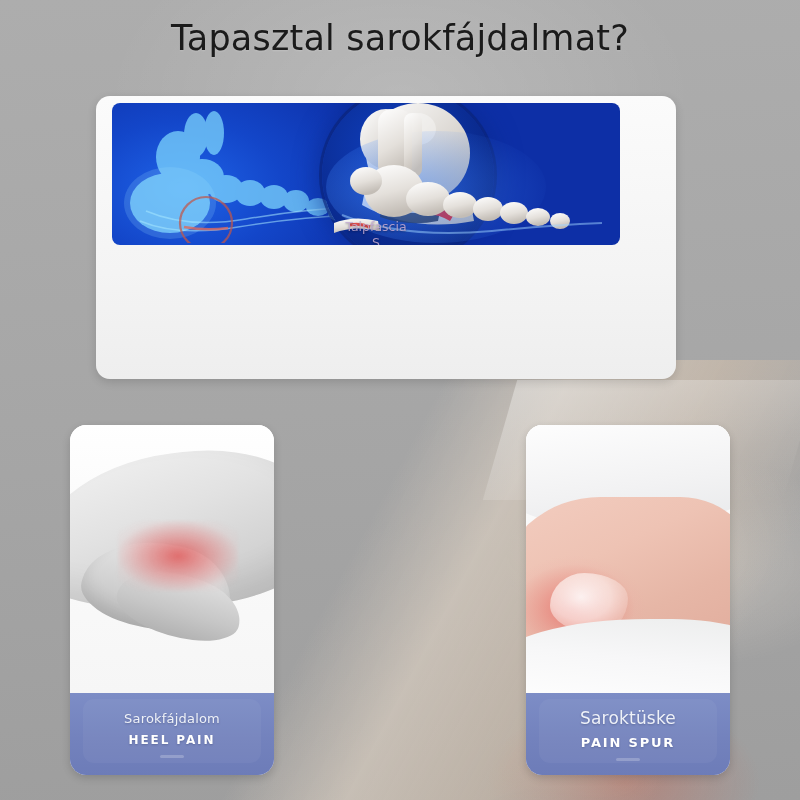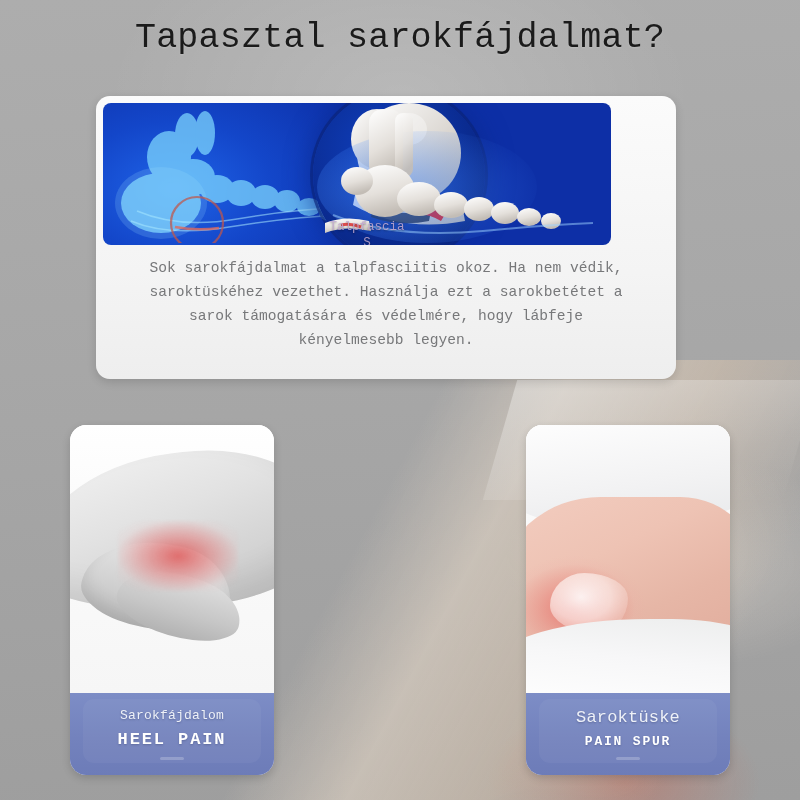--- a/index.html
+++ b/index.html
@@ -9,21 +9,20 @@
     font-family: "DejaVu Sans", "Liberation Sans", sans-serif;
   }
 
   #page {
     position: relative;
     width: 800px; height: 800px;
     background:
       radial-gradient(ellipse 420px 260px at 50% 12%, rgba(255,255,255,0.16), rgba(255,255,255,0) 70%),
       linear-gradient(178deg, #adadad 0%, #a7a7a7 45%, #9e9e9e 100%);
     overflow: hidden;
-    font-family: Liberation Mono, monospace;
   }
 
   
   .bg-bleed {
     position: absolute;
     left: 0; right: 0; top: 360px; bottom: 0;
     pointer-events: none;
     background:
       linear-gradient(118deg, rgba(255,255,255,0) 44%, rgba(243,226,206,0.50) 56%, rgba(232,205,176,0.42) 70%, rgba(255,255,255,0) 86%),
       radial-gradient(ellipse 190px 120px at 78% 96%, rgba(206,96,74,0.42), rgba(206,96,74,0) 72%),
@@ -57,21 +56,21 @@
     left: 96px; top: 96px;
     width: 580px; height: 283px;
     background: linear-gradient(180deg, #fbfbfb 0%, #f4f4f4 62%, #eeeeee 100%);
     border-radius: 14px;
     box-shadow: 0 3px 10px rgba(0,0,0,0.14);
     overflow: hidden;
   }
 
   .hero-img {
     position: absolute;
-    left: 7px; top: 7px;
+    left: 16px; top: 7px;
     width: 508px; height: 142px;
     border-radius: 8px;
     overflow: hidden;
     background:
       radial-gradient(ellipse 220px 150px at 14% 60%, #1f63e8 0%, #1346c9 45%, #0d2fa6 100%),
       linear-gradient(100deg, #0b2ea8 0%, #1442c4 26%, #123cb2 52%, #1a2a82 78%, #1b2470 100%);
   }
   
   .xray-foot {
     position: absolute; left: 6px; top: 8px; width: 250px; height: 132px;
@@ -155,21 +154,21 @@
   .band-hu {
     position: relative;
     color: #eef1f8;
     font-size: 13px;
     letter-spacing: .2px;
     text-shadow: 0 1px 2px rgba(40,50,90,0.35);
   }
   .band-en {
     position: relative;
     color: #ffffff;
-    font-size: 17px;
+    font-size: 12px;
     font-weight: 700;
     letter-spacing: 1.9px;
     text-shadow: 0 1px 2px rgba(40,50,90,0.3);
   }
   .band-dash {
     position: relative;
     width: 24px; height: 3px;
     border-radius: 2px;
     background: rgba(255,255,255,0.85);
     margin-top: 1px;
@@ -376,21 +375,20 @@
         <path d="M34 118 q10 -2 20 2" stroke="#d33" stroke-width="3" fill="none" opacity="0.85"></path>
       </svg>
 
       <div class="hero-label left">
         <span>Talpfascia</span><br>
         <span>S</span>
       </div>
       <div class="hero-label right">Saroktüske</div>
     </div>
 
-    <div class="hero-text">Sok sarokfájdalmat a talpfasciitis okoz. Ha nem védik, saroktüskéhez vezethet. Használja ezt a sarokbetétet a sarok támogatására és védelmére, hogy lábfeje kényelmesebb legyen.</div>
   </div>
 
   <div class="cards">
 
     <div class="card">
       <div class="card-photo">
         <div class="c1">
           <div class="leg"></div>
           <div class="hand-a"></div>
           <div class="hand-b"></div>

